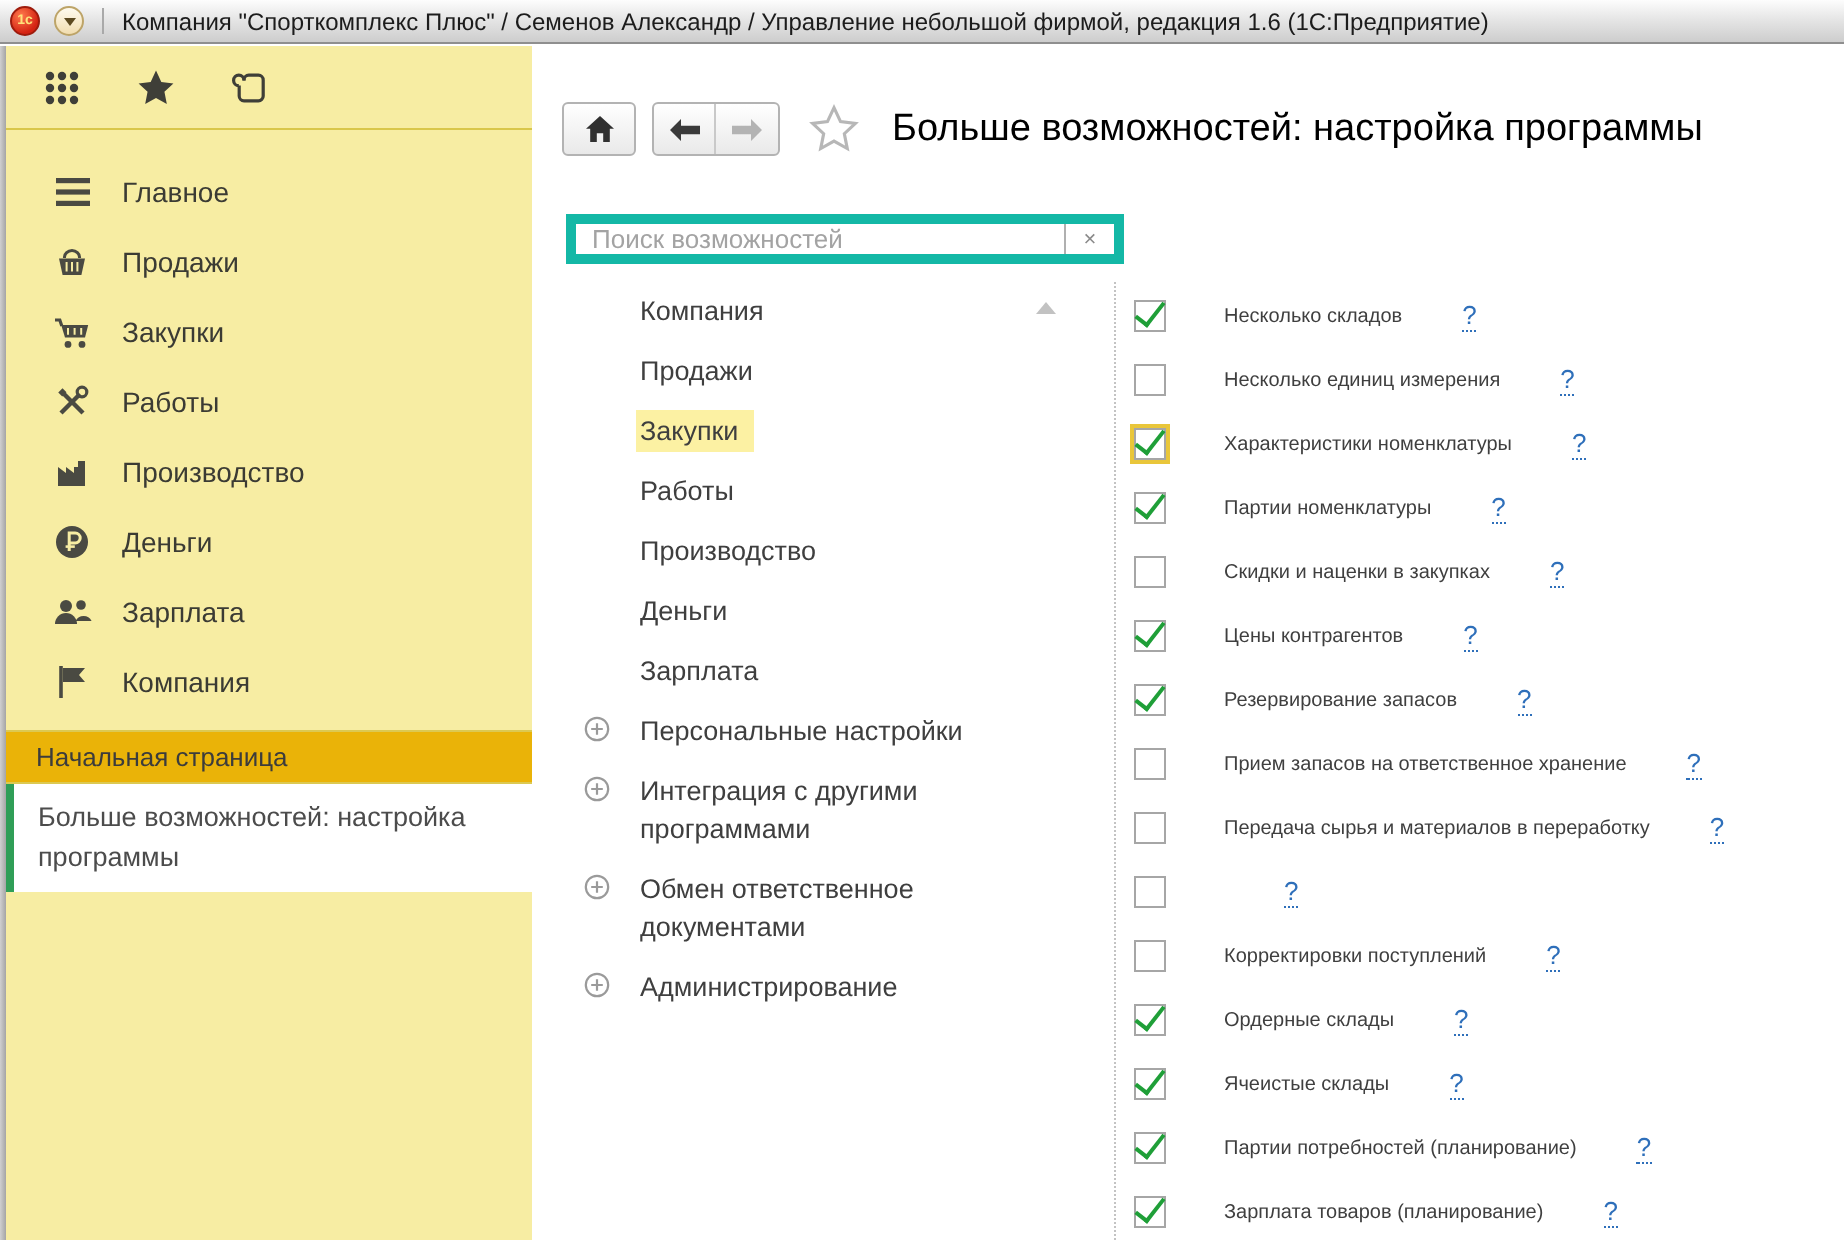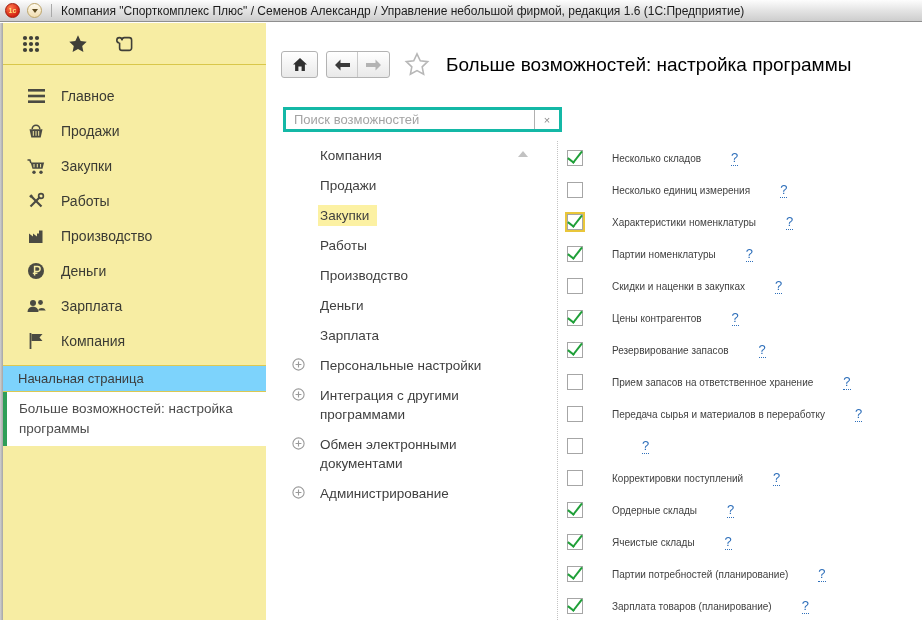--- a/index.html
+++ b/index.html
@@ -55,21 +55,21 @@
   }
   .side-toolbar .tool{ width:22px; height:22px; display:flex; align-items:center; justify-content:center; cursor:pointer; }
   .side-menu{ padding-top:13px; }
   .side-item{
     height:35px; display:flex; align-items:center; padding-left:21px; cursor:pointer;
   }
   .side-item .s-icon{ width:24px; height:20px; margin-right:13px; display:flex; align-items:center; justify-content:center; }
   .side-item .s-label{ font-size:14px; color:#3b3b34; }
 
   .home-bar{
-    margin-top:7px; height:27px; background:#7dd3fc;
+    margin-top:7px; height:27px; background:#eab308;
     border-top:1px solid #dcc952; border-bottom:1px solid #dcc952;
     display:flex; align-items:center; padding-left:15px;
     font-size:13px; color:#3c3c3c; cursor:pointer;
   }
   .open-tab{
     background:#fff; border-left:4px solid #2f9e57; position:relative;
     padding:7px 26px 8px 12px; font-size:13.5px; color:#4c4c4c; line-height:1.45;
     cursor:pointer;
   }
   .open-tab .tab-close{
@@ -90,21 +90,21 @@
     display:flex; margin-left:8px; border:1px solid #b3b3b3; border-radius:3px;
     background:linear-gradient(#ffffff,#e9e9e9); overflow:hidden; height:27px;
   }
   .btn-nav{ width:31px; display:flex; align-items:center; justify-content:center; cursor:pointer; }
   .btn-back{ border-right:1px solid #c9c9c9; }
   .fav-star{ margin-left:13px; cursor:pointer; display:flex; }
   .page-title{ font-size:19px; color:#000; margin-left:15px; white-space:nowrap; }
 
   .search-box{
     position:absolute; left:17px; top:84px; width:279px; height:25px;
-    border:3px solid #14b8a6; display:flex; background:#fff;
+    border:5px solid #14b8a6; display:flex; background:#fff;
   }
   .search-box input{
     flex:1; border:none; outline:none; padding:0 8px; font-size:13px; color:#333;
     font-family:inherit; background:transparent;
   }
   .search-box input::placeholder{ color:#a3a3a3; opacity:1; }
   .search-clear{
     width:25px; border-left:1px solid #b0b0b0; display:flex;
     align-items:center; justify-content:center; color:#8a8a8a; font-size:11px; cursor:pointer;
   }
@@ -355,21 +355,21 @@
       </span>
       <span class="nav-label">Интеграция с другими программами</span>
     </div>
     <div class="nav-item">
       <span class="expander">
         <svg width="13" height="13" viewBox="0 0 13 13" fill="none" stroke="#9a9a9a" stroke-width="1.1">
           <circle cx="6.5" cy="6.5" r="5.6"></circle>
             <path d="M6.5 3.6 v5.8 M3.6 6.5 h5.8"></path>
         </svg>
       </span>
-      <span class="nav-label">Обмен электронными документами</span>
+      <span class="nav-label">Обмен ответственное документами</span>
     </div>
     <div class="nav-item">
       <span class="expander">
         <svg width="13" height="13" viewBox="0 0 13 13" fill="none" stroke="#9a9a9a" stroke-width="1.1">
           <circle cx="6.5" cy="6.5" r="5.6"></circle>
             <path d="M6.5 3.6 v5.8 M3.6 6.5 h5.8"></path>
         </svg>
       </span>
       <span class="nav-label">Администрирование</span>
     </div>

